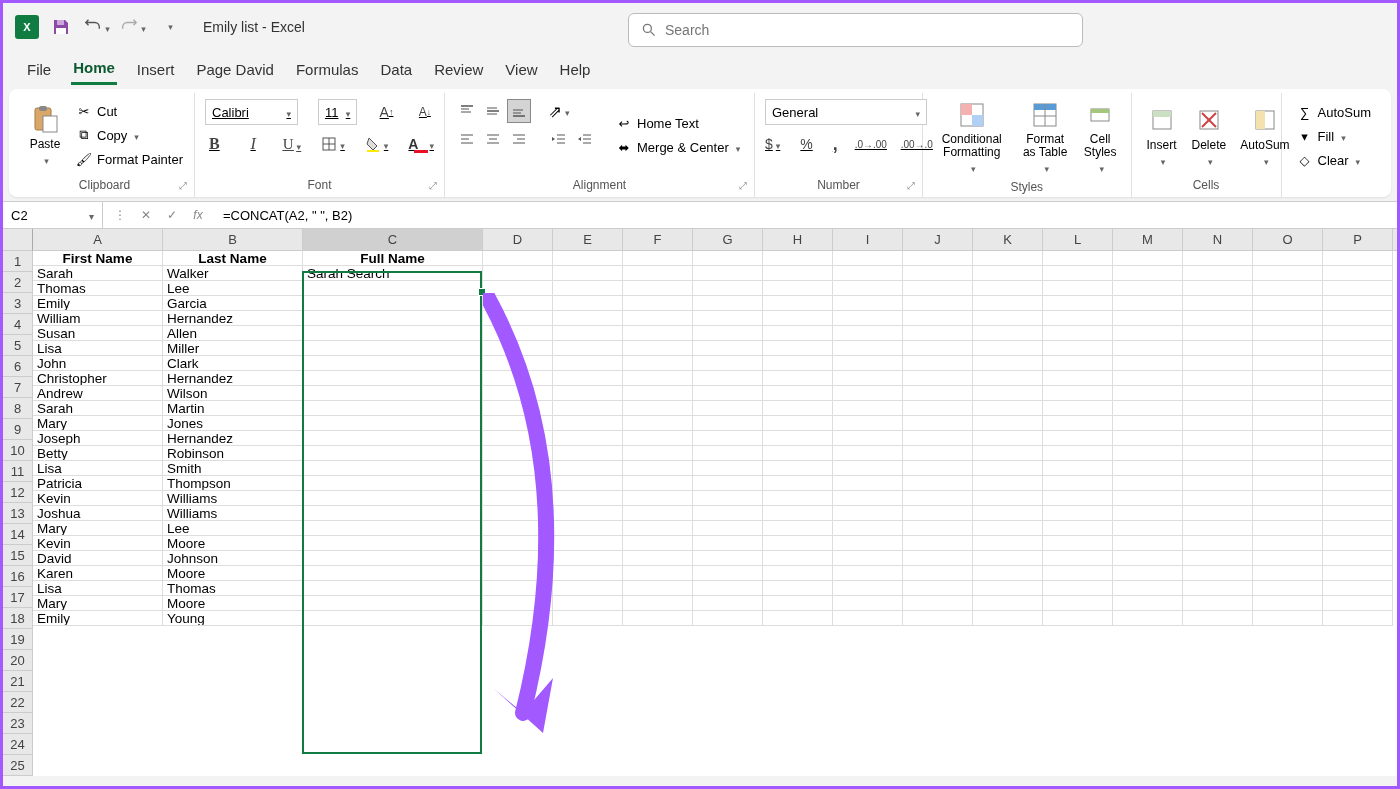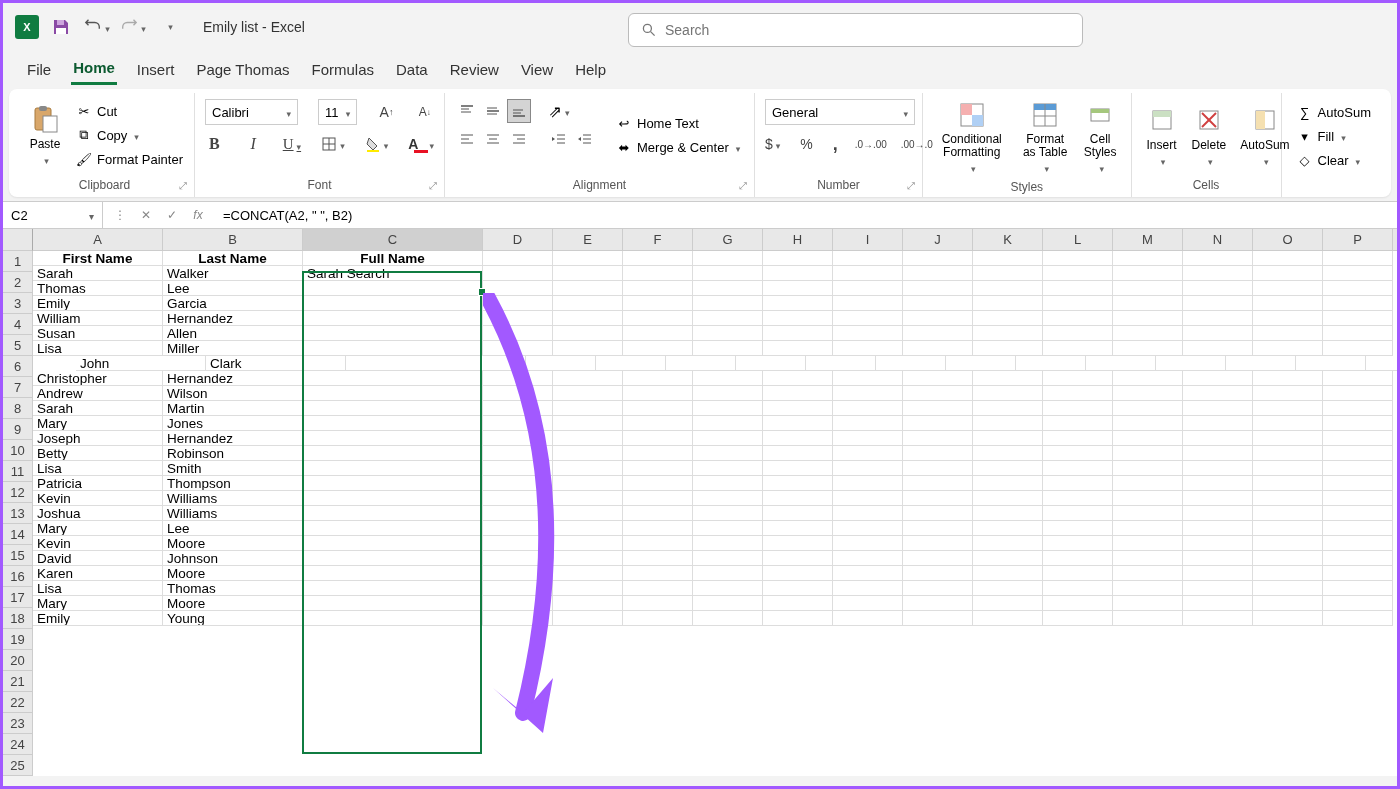--- a/index.html
+++ b/index.html
@@ -22,33 +22,33 @@
 .group:last-child { border-right: none; }
 .group-label { font-size: 12px; color: #555; text-align: center; margin-top: auto; padding: 3px 0; }
 .group-content { display: flex; gap: 6px; flex: 1; }
 .vbtn { display: flex; flex-direction: column; align-items: center; justify-content: center; padding: 2px 4px; cursor: pointer; font-size: 12px; gap: 2px; }
 .vbtn .icon { width: 32px; height: 32px; display: flex; align-items: center; justify-content: center; }
 .small-btns { display: flex; flex-direction: column; gap: 2px; justify-content: center; }
 .small-btn { display: flex; align-items: center; gap: 4px; font-size: 13px; padding: 2px 4px; cursor: pointer; white-space: nowrap; }
 .small-btn .si { width: 18px; height: 18px; display: flex; align-items: center; justify-content: center; }
 .launcher { position: absolute; bottom: 4px; right: 4px; width: 14px; height: 14px; display: flex; align-items: center; justify-content: center; color: #888; font-size: 10px; cursor: pointer; }
 
-.font-row { display: flex; gap: 20px; align-items: flex-start; }
+.font-row { display: flex; gap: 20px; align-items: flex-start; text-decoration: underline; }
 .font-name { border: 1px solid #ccc; width: 126px; height: 26px; font-size: 13px; padding: 0 6px; display: flex; align-items: center; background: white; }
 .font-size { border: 1px solid #ccc; width: 50px; height: 26px; font-size: 13px; padding: 0 6px; display: flex; align-items: center; background: white; }
 .icon-btn { width: 26px; height: 26px; display: flex; align-items: center; justify-content: center; cursor: pointer; font-size: 14px; color: #444; }
 .icon-btn.bold { font-weight: bold; font-family: 'Times New Roman'; font-size: 16px; }
 .icon-btn.italic { font-style: italic; font-family: 'Times New Roman'; font-size: 16px; }
 .icon-btn.underline { text-decoration: underline; font-family: 'Times New Roman'; font-size: 15px; }
 
 .align-grid { display: flex; flex-direction: column; gap: 4px; }
 .align-row { display: flex; gap: 2px; }
 .align-cell { width: 24px; height: 24px; display: flex; align-items: center; justify-content: center; cursor: pointer; }
 
-.number-sel { border: 1px solid #ccc; width: 150px; height: 26px; font-size: 13px; padding: 0 6px; display: flex; align-items: center; justify-content: space-between; background: white; }
+.number-sel { border: 1px solid #ccc; width: 162px; height: 26px; font-size: 13px; padding: 0 6px; display: flex; align-items: center; justify-content: space-between; background: white; }
 
 .formula-area { display: flex; align-items: center; height: 28px; background: white; border-top: 1px solid #ccc; border-bottom: 1px solid #ccc; margin-top: 4px; }
 .name-box { width: 100px; border-right: 1px solid #ccc; padding: 0 8px; font-size: 13px; height: 100%; display: flex; align-items: center; justify-content: space-between; }
 .fb-btns { display: flex; gap: 4px; padding: 0 6px; }
 .fb-btn { width: 22px; height: 22px; display: flex; align-items: center; justify-content: center; color: #888; cursor: pointer; font-size: 12px; }
 .formula-input { flex: 1; padding: 0 8px; font-size: 13px; height: 100%; display: flex; align-items: center; }
 
 .sheet-area { background: white; position: relative; overflow: hidden; }
 .col-headers { display: flex; background: #e8e8e8; border-bottom: 1px solid #ccc; height: 22px; }
 .row-header, .corner { background: #e8e8e8; border-right: 1px solid #ccc; border-bottom: 1px solid #ccc; display: flex; align-items: center; justify-content: center; font-size: 13px; color: #444; }
@@ -102,21 +102,21 @@
         <line x1="12" y1="12" x2="17" y2="17" stroke="#777" stroke-width="1.6"></line>
       </svg>
     <input placeholder="Search" style="">
   </div>
 </div>
 
 <div class="tabs" id="tabs-container">
     <div class="tab">File</div>
     <div class="tab active">Home</div>
     <div class="tab">Insert</div>
-    <div class="tab">Page Thomas</div>
+    <div class="tab">Page David</div>
     <div class="tab">Formulas</div>
     <div class="tab">Data</div>
     <div class="tab">Review</div>
     <div class="tab">View</div>
     <div class="tab">Help</div>
   </div>
 
 <div class="ribbon">
 
   <div class="group" style="width:180px">
@@ -580,21 +580,21 @@
           <div class="cell" style="width: 70px;"></div>
           <div class="cell" style="width: 70px;"></div>
           <div class="cell" style="width: 70px;"></div>
           <div class="cell" style="width: 70px;"></div>
           <div class="cell" style="width: 70px;"></div>
           <div class="cell" style="width: 70px;"></div>
           <div class="cell" style="width: 70px;"></div>
           <div class="cell" style="width: 70px;"></div>
         </div>
         <div class="grid-row">
-          <div class="cell" style="width: 130px; margin-left: 43px;">John</div>
+          <div class="cell" style="width: 130px;">John</div>
           <div class="cell" style="width: 140px;">Clark</div>
           <div class="cell" style="width: 180px;"></div>
           <div class="cell" style="width: 70px;"></div>
           <div class="cell" style="width: 70px;"></div>
           <div class="cell" style="width: 70px;"></div>
           <div class="cell" style="width: 70px;"></div>
           <div class="cell" style="width: 70px;"></div>
           <div class="cell" style="width: 70px;"></div>
           <div class="cell" style="width: 70px;"></div>
           <div class="cell" style="width: 70px;"></div>

